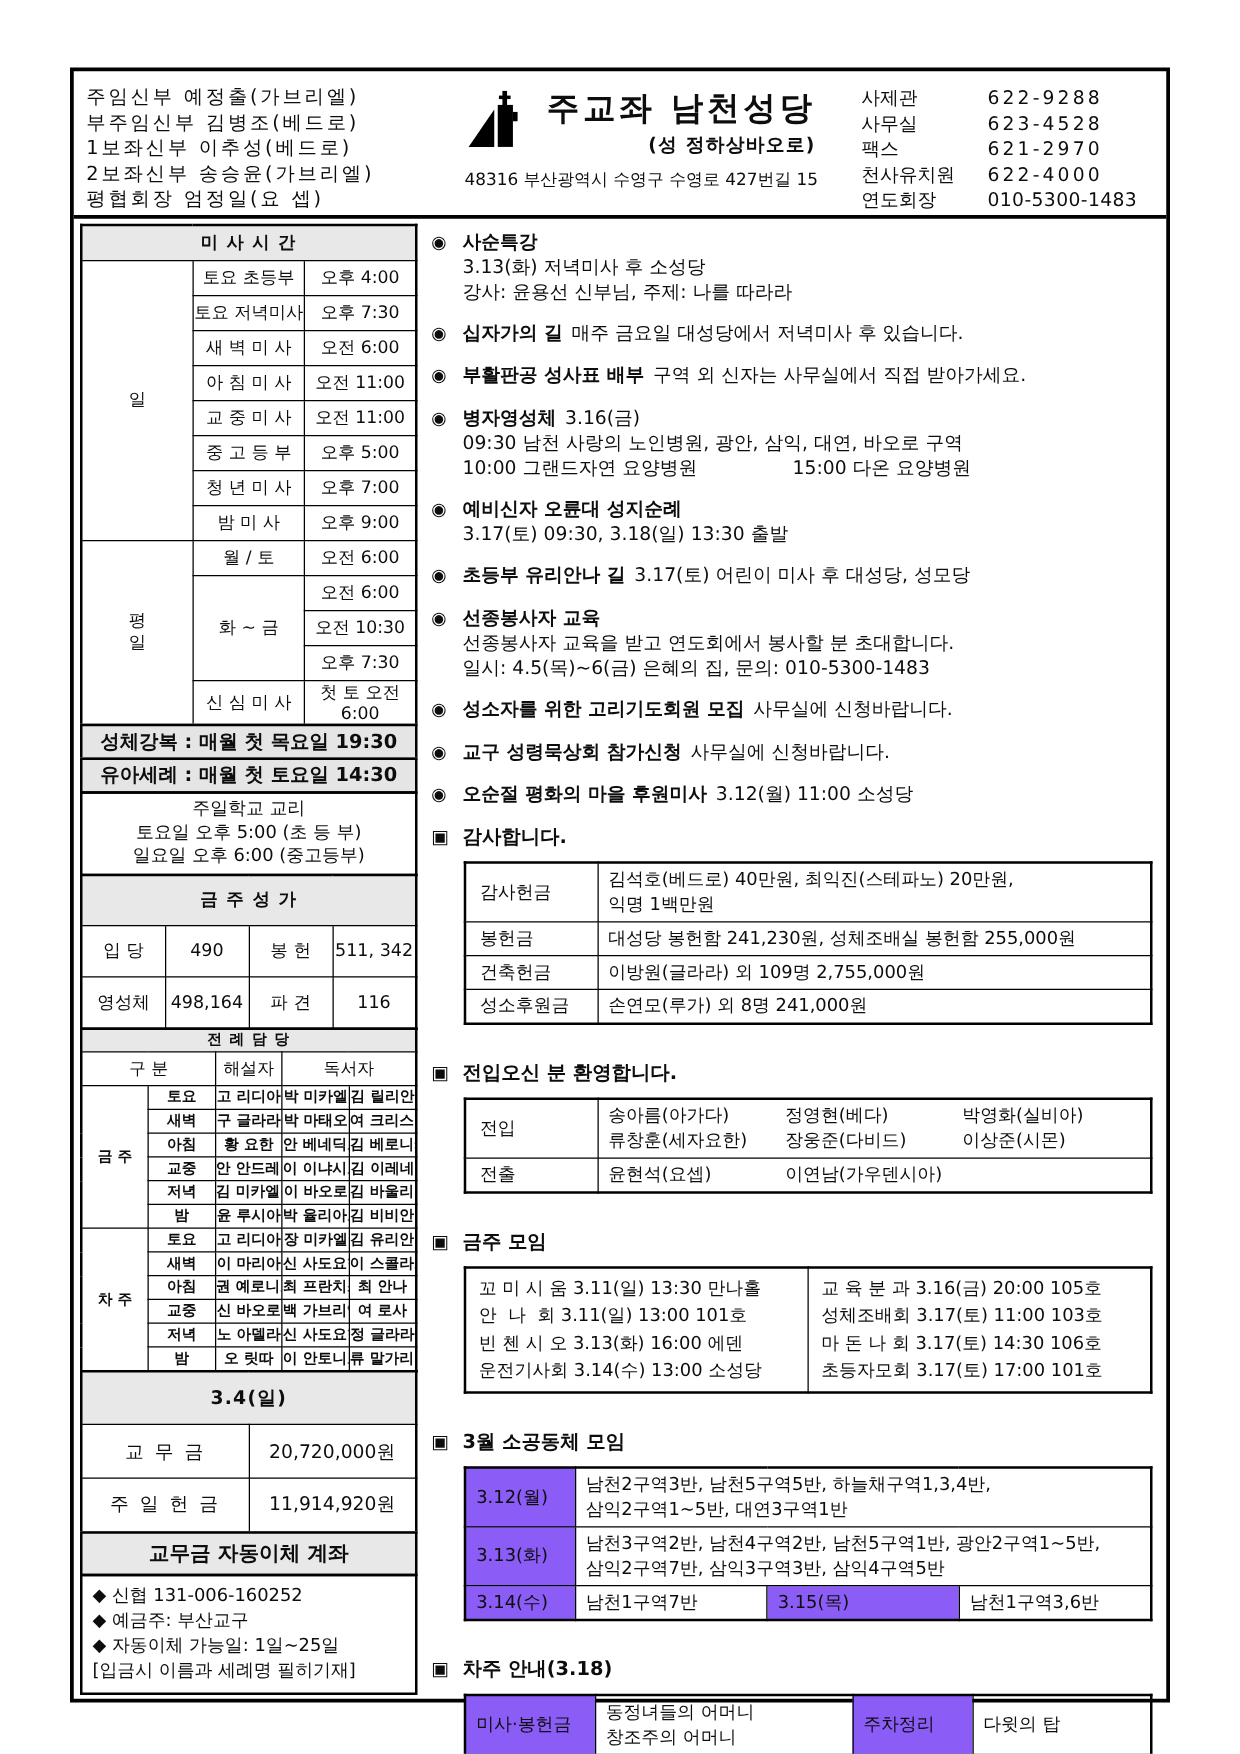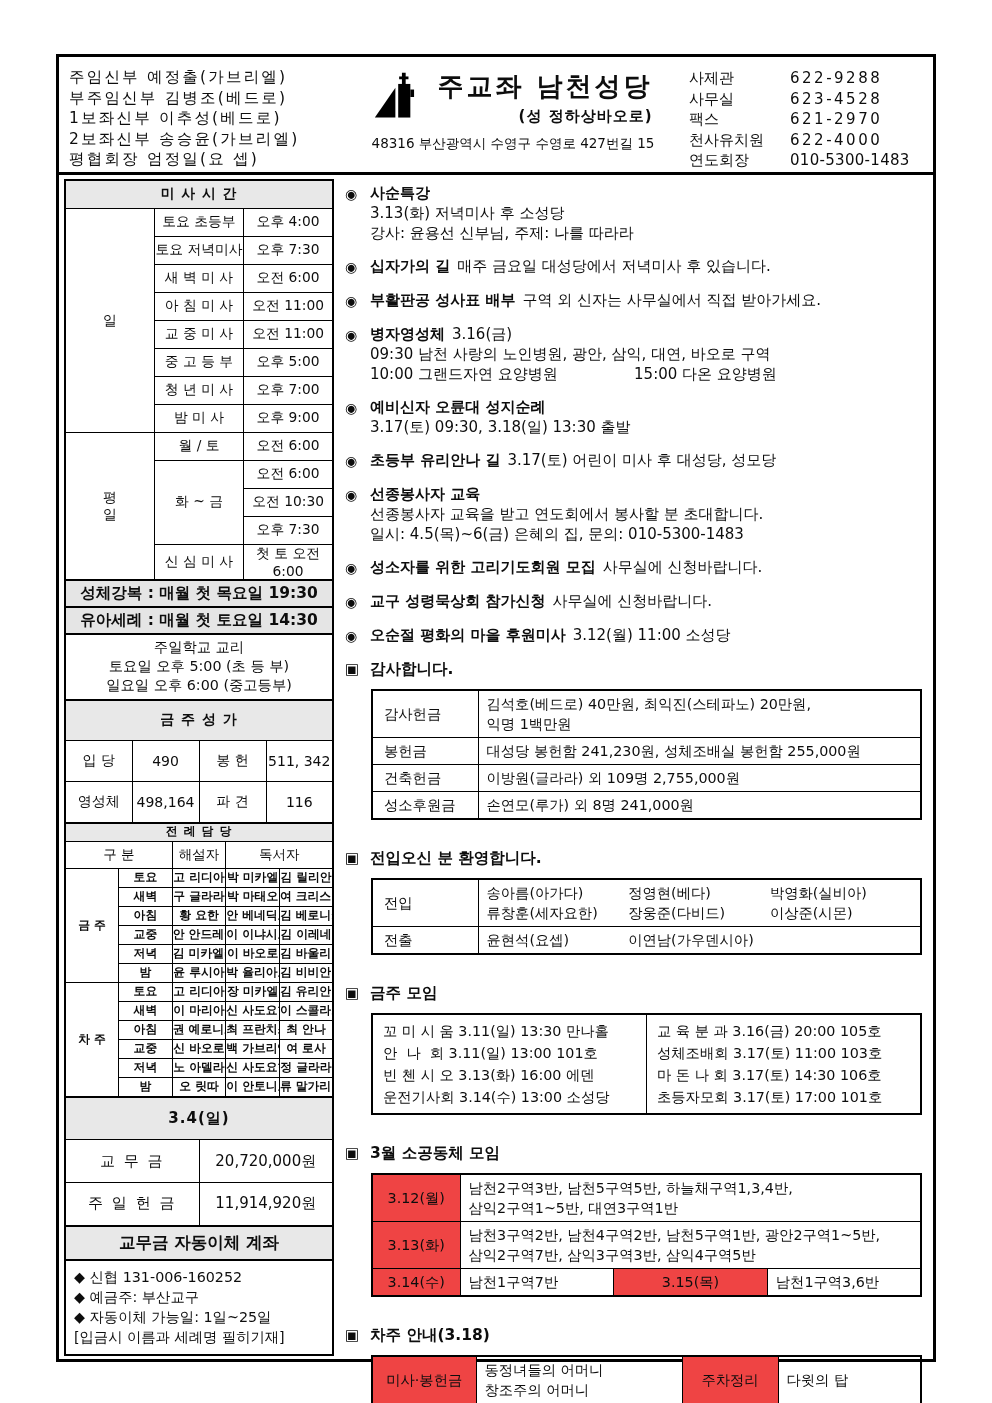--- a/index.html
+++ b/index.html
@@ -61,21 +61,21 @@
   .atitle { font-weight:bold; }
   .arest { margin-left:7px; }
   .aline { white-space:pre-wrap; }
 
   .sec { display:flex; font-size:15.5px; font-weight:bold; margin:12px 0 9px; }
   .sec .bullet { font-size:15px; }
 
   .rtable { width:calc(100% - 30px); margin:0 4px 28px 26px; border:2px solid #000; }
   .rtable td { border:1px solid #000; font-size:14.3px; padding:3px 8px; vertical-align:middle; line-height:20px; }
   .rl { width:106px; text-align:justify; text-align-last:justify; padding:3px 11px !important; }
-  .gd { background:#ef4444; text-align:center; }
+  .gd { background:#8b5cf6; }
   .name-row { display:flex; }
   .name-row span { width:33.3%; }
   .meet td { padding:5px 6px 5px 10px; }
   .mline { white-space:pre-wrap; line-height:22px; font-size:14.3px; }
 </style>
 </head>
 <body>
 
 <div class="frame">
 

